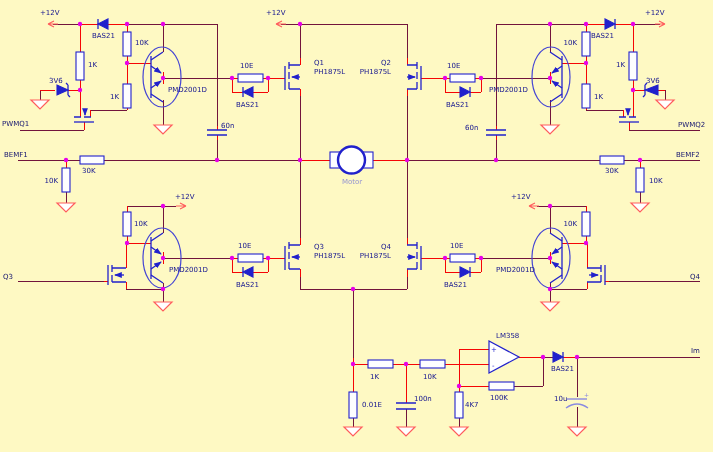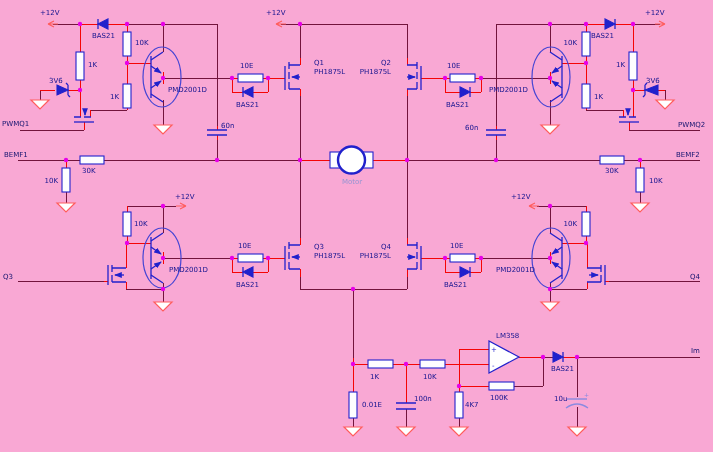--- a/index.html
+++ b/index.html
@@ -1,16 +1,16 @@
 <!DOCTYPE html>
 <html><head>
 <meta charset="utf-8">
 <style>
   html,body{margin:0;padding:0;background:#fff;}
-  #stage{position:relative;width:713px;height:452px;background:#f9a8d4;overflow:hidden;
+  #stage{position:relative;width:713px;height:452px;background:#fef9c3;overflow:hidden;
          font-family:"DejaVu Sans", sans-serif;}
   svg{display:block}
   .w{stroke:#72143c;stroke-width:1;fill:none;shape-rendering:crispEdges;}
   .l{stroke:#f50505;stroke-width:1;fill:none;shape-rendering:crispEdges;}
   .c{stroke:#2121cc;stroke-width:1.3;fill:none;}
   .cd{stroke:#2121cc;stroke-width:1.1;fill:#2121cc;}
   .rf{stroke:#2121cc;stroke-width:1.1;fill:#fdfdff;}
   .el{stroke:#4545d4;stroke-width:1.2;fill:none;}
   .gnd{stroke:#ff5c5c;stroke-width:1.2;fill:#ffffff;}
   .pwr{stroke:#ff5c5c;stroke-width:1.1;fill:none;}

